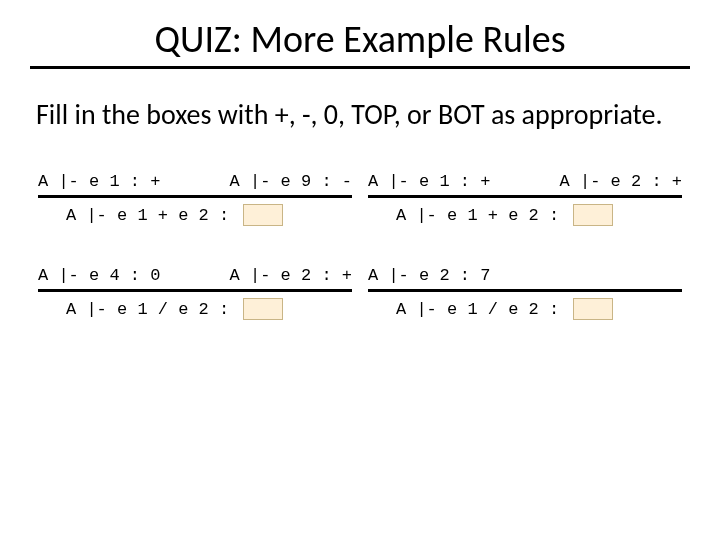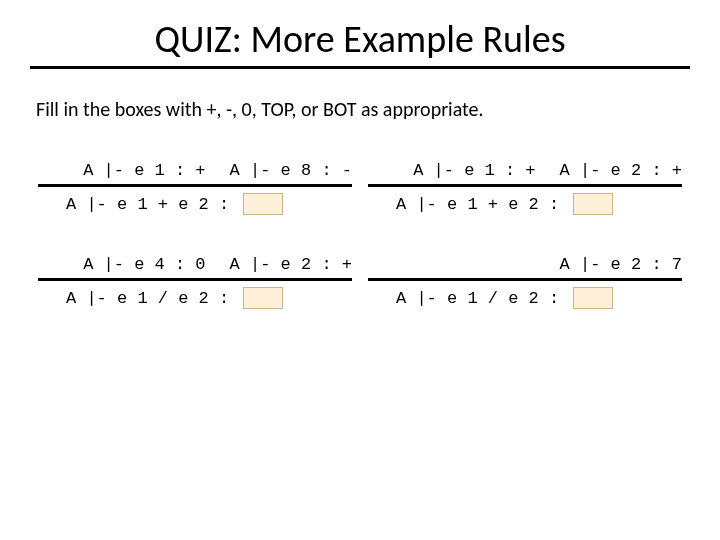--- a/index.html
+++ b/index.html
@@ -23,38 +23,38 @@
     text-align: center;
     margin: 0 0 4px 0;
     font-weight: 400;
   }
   .title-rule {
     border: none;
     border-top: 3px solid #000;
     margin: 0 0 28px 0;
   }
   .instructions {
-    font-size: 20px;
+    font-size: 28px;
     margin: 0 0 40px 6px;
   }
   .grid {
     display: flex;
     flex-wrap: wrap;
   }
   .cell {
     width: 50%;
     box-sizing: border-box;
     padding: 0 8px 40px 8px;
   }
   .premises {
     font-family: "Courier New", monospace;
     font-size: 17px;
     white-space: nowrap;
     display: flex;
-    justify-content: flex-end;
+    justify-content: space-between;
     gap: 24px;
   }
   .rule-line {
     border: none;
     border-top: 3px solid #000;
     margin: 4px 0 6px 0;
   }
   .conclusion {
     font-family: "Courier New", monospace;
     font-size: 17px;
@@ -82,21 +82,21 @@
   <h1 class="title">QUIZ: More Example Rules</h1>
   <hr class="title-rule">
 
   <p class="instructions">Fill in the boxes with +, -, 0, TOP, or BOT as appropriate.</p>
 
   <div class="grid">
 
     <div class="cell">
       <div class="premises">
         <span class="tok">A |- e 1 : +</span>
-        <span class="tok">A |- e 8 : -</span>
+        <span class="tok">A |- e 9 : -</span>
       </div>
       <hr class="rule-line">
       <div class="conclusion">
         <span class="tok">A |- e 1 + e 2 : </span>
         <span class="box"></span>
       </div>
     </div>
 
     <div class="cell">
       <div class="premises">

